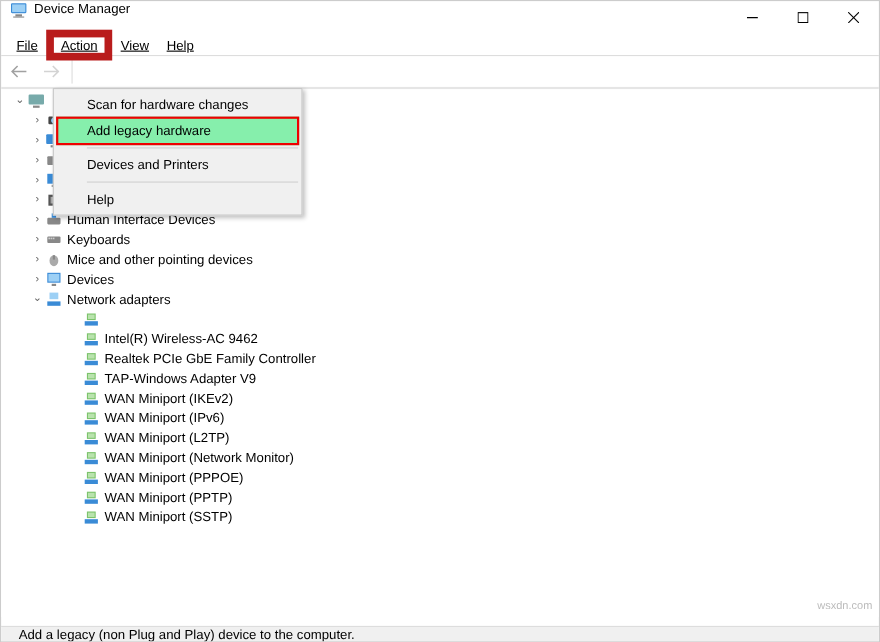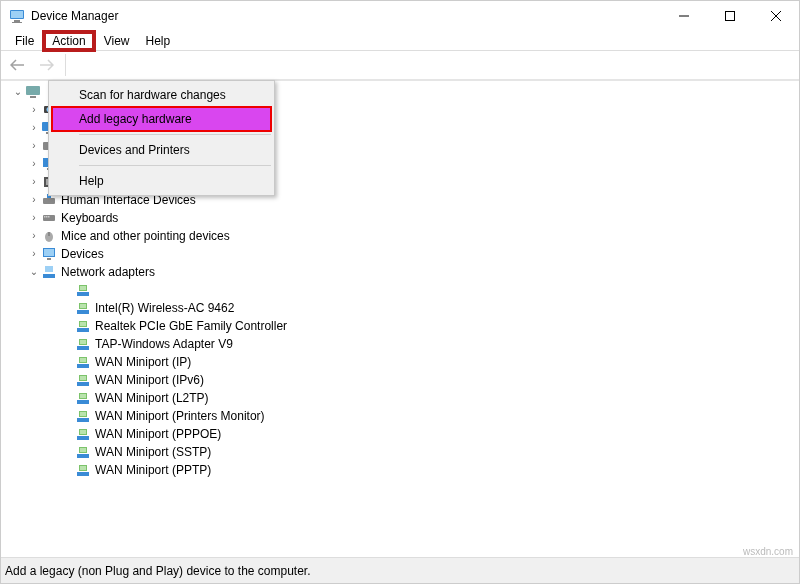--- a/index.html
+++ b/index.html
@@ -1,40 +1,40 @@
 <!DOCTYPE html>
 <html><head>
 <meta charset="utf-8">
 <style>
   * { margin:0; padding:0; box-sizing:border-box; font-family:"Segoe UI",Tahoma,sans-serif; font-size:12px; }
   body { background:#fff; width:800px; height:584px; position:relative; overflow:hidden; border:1px solid #ccc;}
-  .titlebar { height:30px; display:flex; align-items:center; padding-left:8px; }
+  .titlebar { height:30px; display:flex; align-items:flex-start; padding-left:8px; }
   .titlebar-icon { width:16px; height:16px; margin-right:6px; }
   .title { font-size:12px; color:#000; flex:1; }
   .winctrl { display:flex; height:30px; }
   .winbtn { width:46px; height:30px; display:flex; align-items:center; justify-content:center; cursor:pointer;}
   .menubar { height:20px; display:flex; align-items:center; padding-left:6px; border-bottom:1px solid #ddd; position:relative; }
-  .menuitem { padding:1px 8px; cursor:pointer; }
-  .menuitem.active { border:4px solid #b91c1c; padding:0px 6px; }
+  .menuitem { padding:1px 8px; cursor:pointer;text-decoration:underline; }
+  .menuitem.active { border:7px solid #b91c1c; padding:0px 6px; }
   .toolbar { height:29px; border-bottom:1px solid #e5e5e5; display:flex; align-items:center; padding-left:6px; gap:6px;}
   .toolbar .tbtn { width:22px; height:22px; display:flex; align-items:center; justify-content:center; opacity:.55; }
   .toolbar .sep { width:1px; height:22px; background:#ddd; margin:0 2px;}
   .dropdown { position:absolute; top:79px; left:47px; width:227px; background:#f0f0f0; border:1px solid #c8c8c8; box-shadow:2px 2px 4px rgba(0,0,0,.25); z-index:50; padding:2px 2px; }
   .dd-item { height:24px; display:flex; align-items:center; padding-left:28px; cursor:pointer; margin:0 0px;}
-  .dd-item.highlight { background:#d946ef; border:2px solid #e00; padding-left:26px; height:26px; margin:-1px 0;}
+  .dd-item.highlight { background:#86efac; border:2px solid #e00; padding-left:26px; height:26px; margin:-1px 0;}
   .dd-divider { height:1px; background:#d0d0d0; margin:3px 1px 3px 28px; }
   .tree { position:absolute; top:79px; left:0; right:0; bottom:22px; overflow:hidden; background:#fff; border-top:1px solid #e5e5e5;}
   .tree-inner{ padding:2px 0 2px 10px;}
   .node { display:flex; align-items:center; height:18px; line-height:18px; white-space:nowrap;}
   .expander { width:14px; height:14px; display:flex; align-items:center; justify-content:center; color:#666; font-size:10px; cursor:pointer;}
   .ticon { width:16px; height:16px; margin-right:4px; display:inline-flex; align-items:center; justify-content:center;}
   .lbl { cursor:default; }
   .children { padding-left:16px; }
   .children2 { padding-left:34px; }
-  .statusbar { position:absolute; bottom:0; left:0; right:0; height:26px; background:#f0f0f0; border-top:1px solid #ddd; display:flex; align-items:center; padding-left:4px; font-size:12px;}
+  .statusbar { position:absolute; bottom:0; left:0; right:0; height:14px; background:#f0f0f0; border-top:1px solid #ddd; display:flex; align-items:center; padding-left:16px; font-size:12px;}
   .watermark{position:absolute;right:6px;bottom:26px;font-size:10px;color:#bbb;margin-left:40px;}
   
 </style>
 </head>
 <body>
 
 <div class="titlebar">
   <span class="titlebar-icon">
     <svg width="16" height="16" viewBox="0 0 16 16">
         <rect x="1" y="2" width="14" height="9" rx="1" fill="#3a8bd6"></rect>
@@ -248,21 +248,21 @@
           </div>
           <div class="node">
             <span class="expander" style="visibility:hidden">›</span>
             <span class="ticon">
               <svg width="16" height="16" viewBox="0 0 16 16">
                 <rect x="2" y="10" width="12" height="4" fill="#3a8bd6"></rect>
                 <rect x="4" y="3" width="8" height="6" fill="#7cc36b"></rect>
                 <rect x="5" y="4" width="6" height="4" fill="#b9e3ad"></rect>
               </svg>
             </span>
-            <span class="lbl">WAN Miniport (IP)</span>
+            <span class="lbl">WAN Miniport (IKEv2)</span>
           </div>
           <div class="node">
             <span class="expander" style="visibility:hidden">›</span>
             <span class="ticon">
               <svg width="16" height="16" viewBox="0 0 16 16">
                 <rect x="2" y="10" width="12" height="4" fill="#3a8bd6"></rect>
                 <rect x="4" y="3" width="8" height="6" fill="#7cc36b"></rect>
                 <rect x="5" y="4" width="6" height="4" fill="#b9e3ad"></rect>
               </svg>
             </span>
@@ -281,21 +281,21 @@
           </div>
           <div class="node">
             <span class="expander" style="visibility:hidden">›</span>
             <span class="ticon">
               <svg width="16" height="16" viewBox="0 0 16 16">
                 <rect x="2" y="10" width="12" height="4" fill="#3a8bd6"></rect>
                 <rect x="4" y="3" width="8" height="6" fill="#7cc36b"></rect>
                 <rect x="5" y="4" width="6" height="4" fill="#b9e3ad"></rect>
               </svg>
             </span>
-            <span class="lbl">WAN Miniport (Printers Monitor)</span>
+            <span class="lbl">WAN Miniport (Network Monitor)</span>
           </div>
           <div class="node">
             <span class="expander" style="visibility:hidden">›</span>
             <span class="ticon">
               <svg width="16" height="16" viewBox="0 0 16 16">
                 <rect x="2" y="10" width="12" height="4" fill="#3a8bd6"></rect>
                 <rect x="4" y="3" width="8" height="6" fill="#7cc36b"></rect>
                 <rect x="5" y="4" width="6" height="4" fill="#b9e3ad"></rect>
               </svg>
             </span>
@@ -303,32 +303,32 @@
           </div>
           <div class="node">
             <span class="expander" style="visibility:hidden">›</span>
             <span class="ticon">
               <svg width="16" height="16" viewBox="0 0 16 16">
                 <rect x="2" y="10" width="12" height="4" fill="#3a8bd6"></rect>
                 <rect x="4" y="3" width="8" height="6" fill="#7cc36b"></rect>
                 <rect x="5" y="4" width="6" height="4" fill="#b9e3ad"></rect>
               </svg>
             </span>
+            <span class="lbl">WAN Miniport (PPTP)</span>
+          </div>
+          <div class="node">
+            <span class="expander" style="visibility:hidden">›</span>
+            <span class="ticon">
+              <svg width="16" height="16" viewBox="0 0 16 16">
+                <rect x="2" y="10" width="12" height="4" fill="#3a8bd6"></rect>
+                <rect x="4" y="3" width="8" height="6" fill="#7cc36b"></rect>
+                <rect x="5" y="4" width="6" height="4" fill="#b9e3ad"></rect>
+              </svg>
+            </span>
             <span class="lbl">WAN Miniport (SSTP)</span>
-          </div>
-          <div class="node">
-            <span class="expander" style="visibility:hidden">›</span>
-            <span class="ticon">
-              <svg width="16" height="16" viewBox="0 0 16 16">
-                <rect x="2" y="10" width="12" height="4" fill="#3a8bd6"></rect>
-                <rect x="4" y="3" width="8" height="6" fill="#7cc36b"></rect>
-                <rect x="5" y="4" width="6" height="4" fill="#b9e3ad"></rect>
-              </svg>
-            </span>
-            <span class="lbl">WAN Miniport (PPTP)</span>
           </div>
         </div>
   </div>
  </div>
 </div>
 
 <div class="dropdown">
   <div class="dd-item">
       <span>Scan for hardware changes</span>
     </div>

